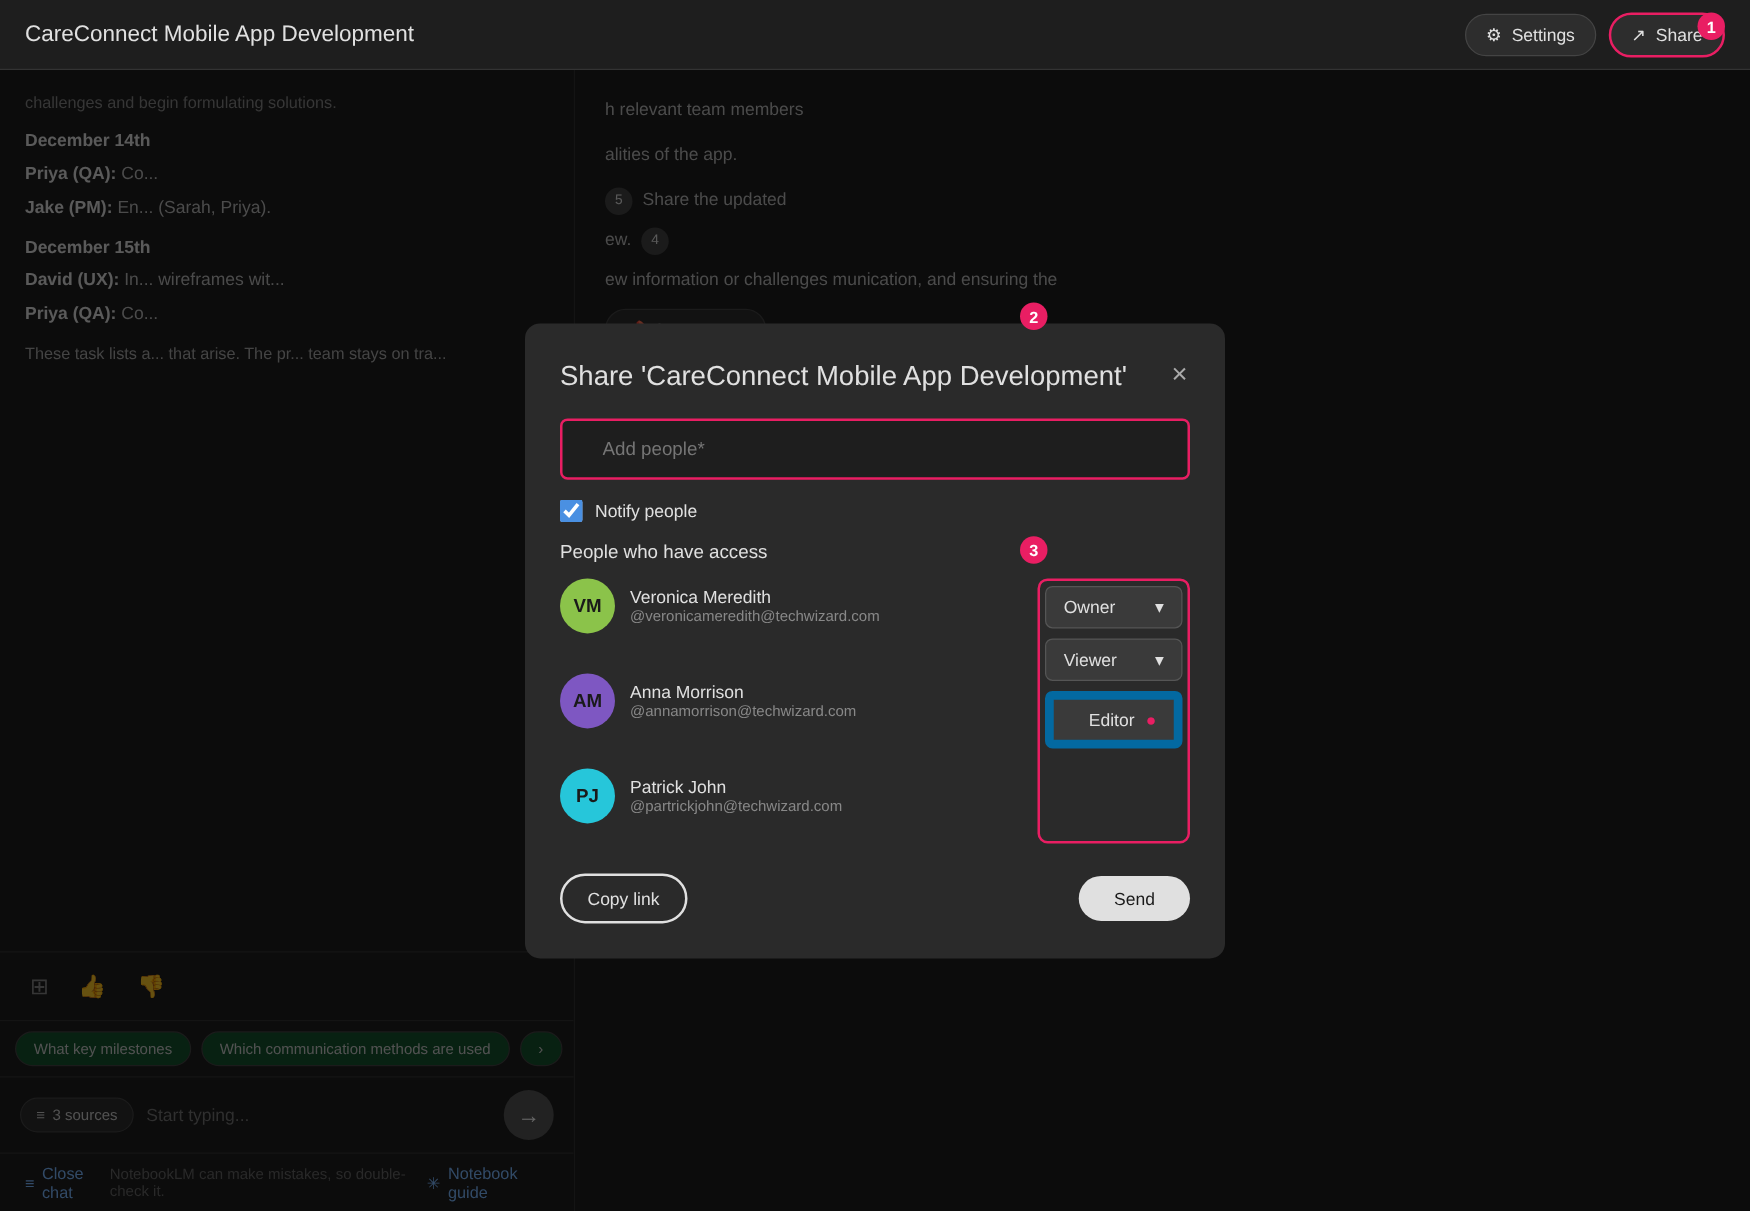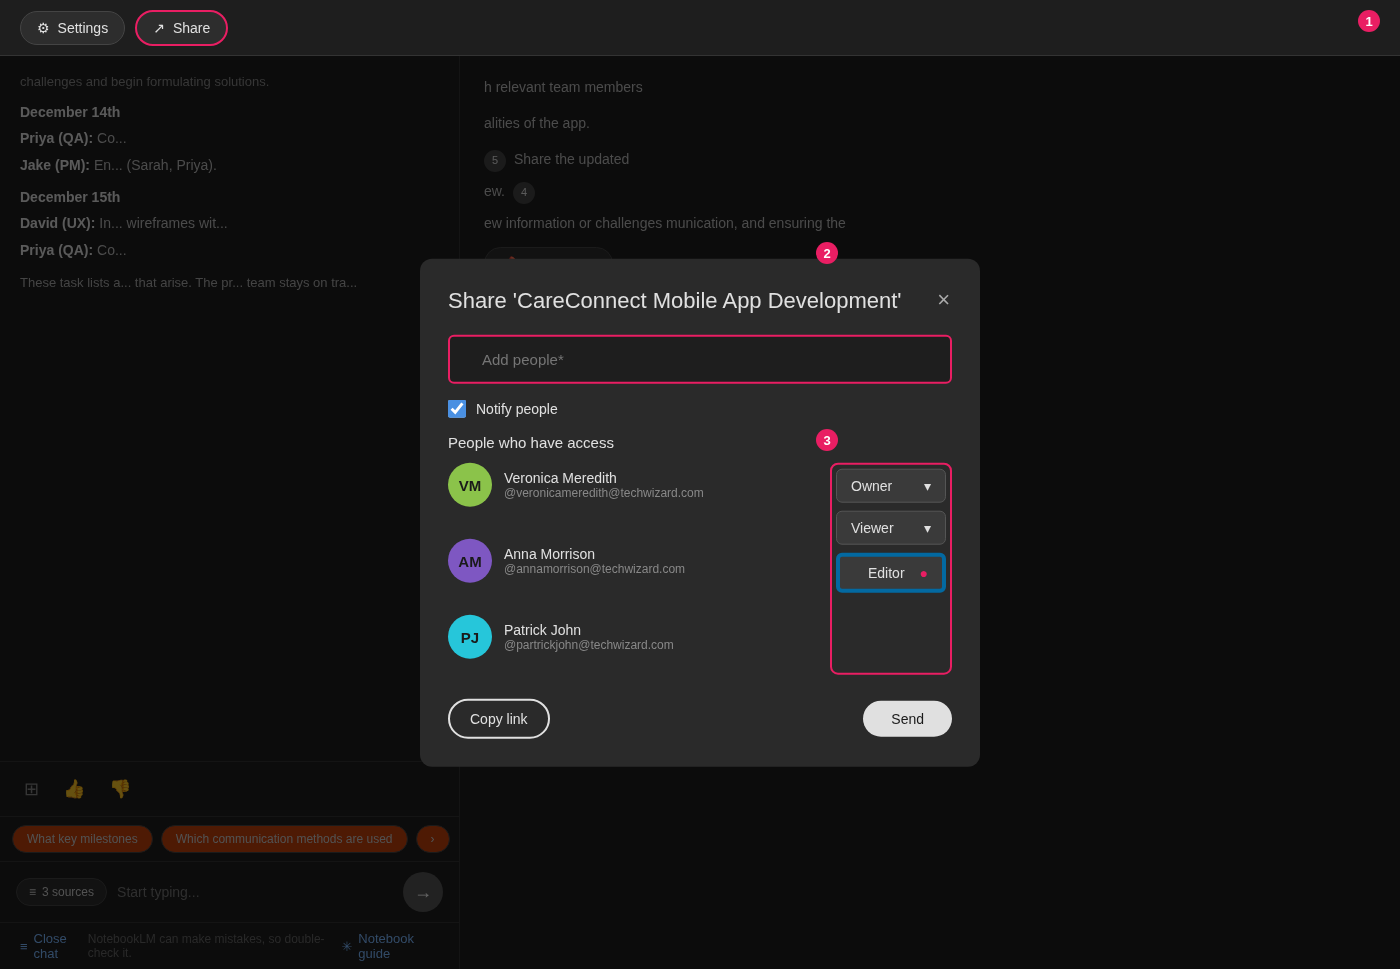--- a/index.html
+++ b/index.html
@@ -126,21 +126,21 @@
     
     .suggestions-bar {
       display: flex;
       align-items: center;
       padding: 8px 12px;
       gap: 8px;
       border-top: 1px solid #333;
       overflow: hidden;
     }
     .suggestion-chip {
-      background: #c2410c;
+      background: #14532d;
       border: 1px solid #444;
       border-radius: 16px;
       padding: 6px 14px;
       font-size: 12px;
       color: #ccc;
       cursor: pointer;
       white-space: nowrap;
     }
 
     
@@ -385,21 +385,21 @@
       font-size: 14px;
       cursor: pointer;
       display: flex;
       align-items: center;
       gap: 8px;
       min-width: 110px;
       justify-content: space-between;
     }
     .role-dropdown-editor {
       background: #3a3a3a;
-      border: 4px solid #0369a1;
+      border: 7px solid #0369a1;
       padding-left: 28px;
     }
     .roles-column {
       display: flex;
       flex-direction: column;
       gap: 8px;
       border: 2px solid #e91e63;
       border-radius: 8px;
       padding: 4px;
     }
@@ -461,20 +461,21 @@
     
     .step3 {
       top: 373px;
       left: 816px;
     }
   </style>
 </head>
 <body>
 
 <div class="topbar">
+  <span class="topbar-title">CareConnect Mobile App Development</span>
   <div class="topbar-actions">
     <button class="btn-settings">
       <span>⚙</span>
       <span>Settings</span>
     </button>
     <div style="position:relative;">
       <button class="btn-share-top">
         <span>↗</span>
         <span>Share</span>
       </button>

